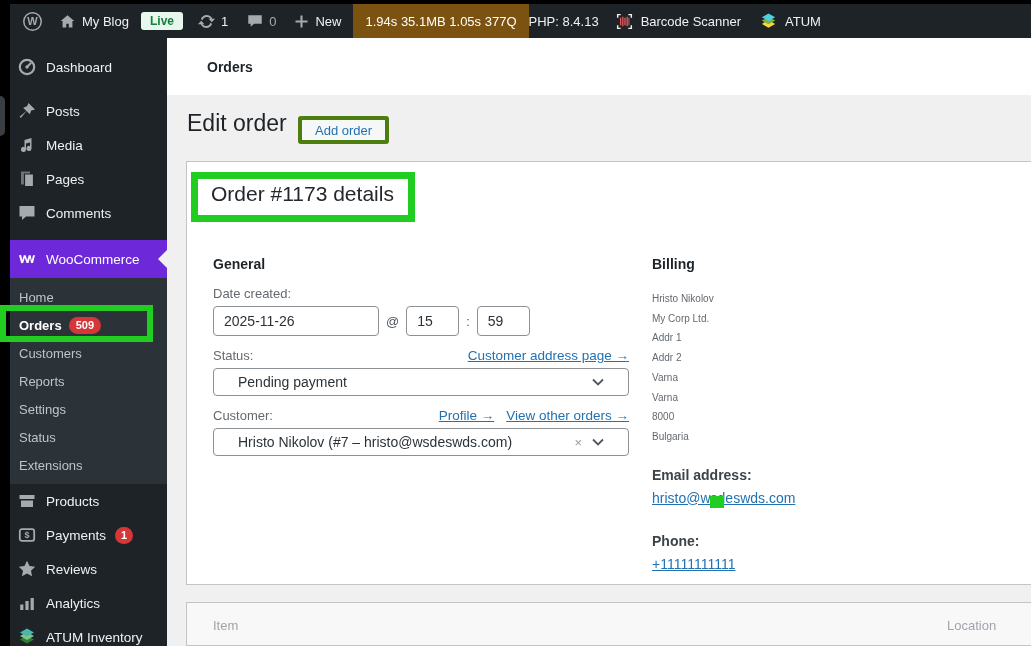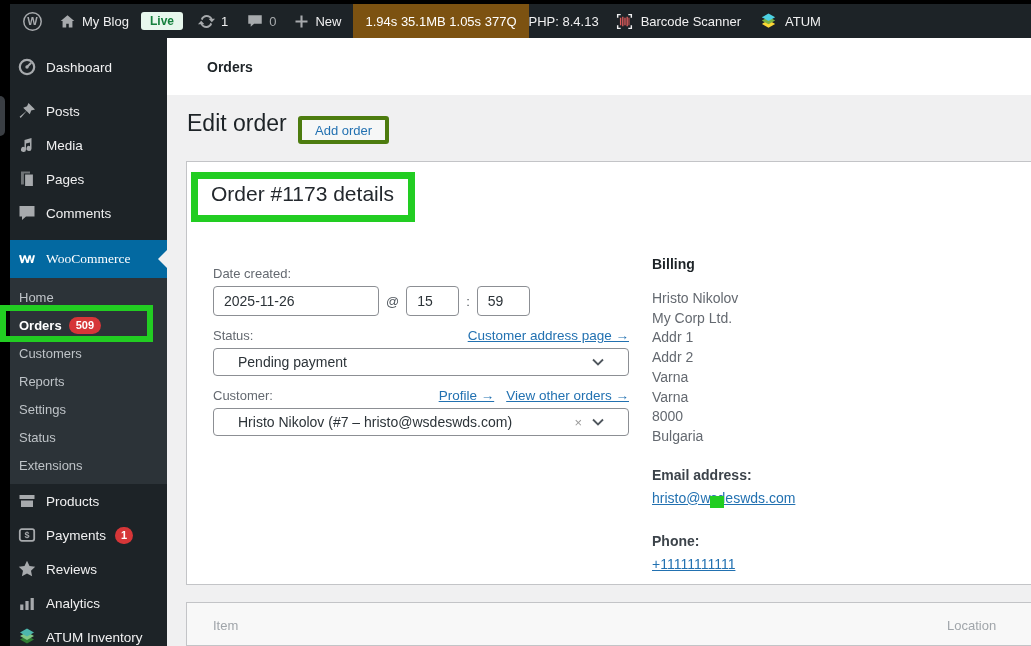--- a/index.html
+++ b/index.html
@@ -34,21 +34,21 @@
   .ab-atum { margin-left:18px; }
   .ab-atum-label { margin-left:7px; }
 
   
   .sidebar { position:absolute; left:10px; top:38px; width:157px; height:608px; background:#1d2327; z-index:4; }
   .menu { padding-top:12px; }
   .menu-item { height:34px; display:flex; align-items:center; padding:0 8px 0 7px; gap:9px;
                color:#f0f0f1; font-size:13.5px; cursor:pointer; }
   .menu-item .micon { width:20px; height:20px; flex:0 0 20px; color:#a7aaad; display:inline-flex; align-items:center; }
   .menu-sep { height:10px; }
-  .menu-item.current-parent { position:relative; height:38px; background:#0369a1; color:#fff;font-family:Liberation Serif, serif; }
+  .menu-item.current-parent { position:relative; height:38px; background:#6d28d9; color:#fff; }
   .menu-item.current-parent .micon { color:#fff; }
   .menu-item.current-parent::after { content:""; position:absolute; right:0; top:50%; margin-top:-9px;
                border:9px solid transparent; border-right-color:#f0f0f1; }
   .submenu { background:#2c3338; padding:5px 0; }
   .submenu-item { height:28px; display:flex; align-items:center; padding:0 8px 0 9px; gap:7px;
                   color:#bec3c7; font-size:13px; cursor:pointer; }
   .submenu-item.current { color:#fff; font-weight:bold; }
   .badge { background:#d63638; color:#fff; font-size:11px; font-weight:bold; line-height:1;
            padding:3px 7px; border-radius:10px; }
   .badge.round { padding:3px 6px; }
@@ -84,21 +84,21 @@
   .time-sep { font-size:13px; color:#50575e; padding:0 7px; }
 
   .wp-select { height:28px; border:1px solid #8c8f94; border-radius:4px; background:#fff;
                display:flex; align-items:center; padding:0 24px; font-size:14px; color:#2c3338;
                margin-top:5px; cursor:pointer; }
   .wp-select .grow { flex:1; }
   .sel-x { color:#999; font-size:13px; margin-right:10px; }
   .chev { display:inline-flex; color:#50575e; }
   .mt12 { margin-top:12px; }
 
-  .addr-line { font-size:14px; color:#646970; line-height:19.7px; }
+  .addr-line { font-size:10px; color:#646970; line-height:19.7px; }
   .addr-block { margin-top:17px; }
   .b-label { font-size:14px; font-weight:bold; color:#3c434a; }
   .b-link { font-size:14px; color:#2271b1; text-decoration:underline; cursor:pointer; }
   .email-label { margin-top:20px; }
   .phone-label { margin-top:26px; }
   .b-linkrow { margin-top:6px; }
 
   .items-panel { position:absolute; left:186px; top:602px; width:900px; height:44px; background:#f8f8f8;
                  border:1px solid #c3c4c7; }
   .items-head { position:absolute; top:0; height:44px; display:flex; align-items:center;
@@ -309,20 +309,21 @@
     <span class="breadcrumb">Orders</span>
   </div>
 
   <h1 class="page-title">Edit order</h1>
   <button class="add-order-btn">Add order</button>
 
   <div class="panel">
     <h2 class="order-title">Order #1173 details</h2>
 
     <div class="col-general">
+      <div class="sect-head">General</div>
       <div class="field-label" style="margin-top:14px;">Date created:</div>
       <div class="date-row">
         <input class="wp-input inp-date" value="2025-11-26" style="">
         <span class="time-sep">@</span>
         <input class="wp-input inp-sm" value="15" style="">
         <span class="time-sep">:</span>
         <input class="wp-input inp-sm" value="59" style="">
       </div>
       <div class="lbl-row mt12">
         <span class="field-label">Status:</span>

